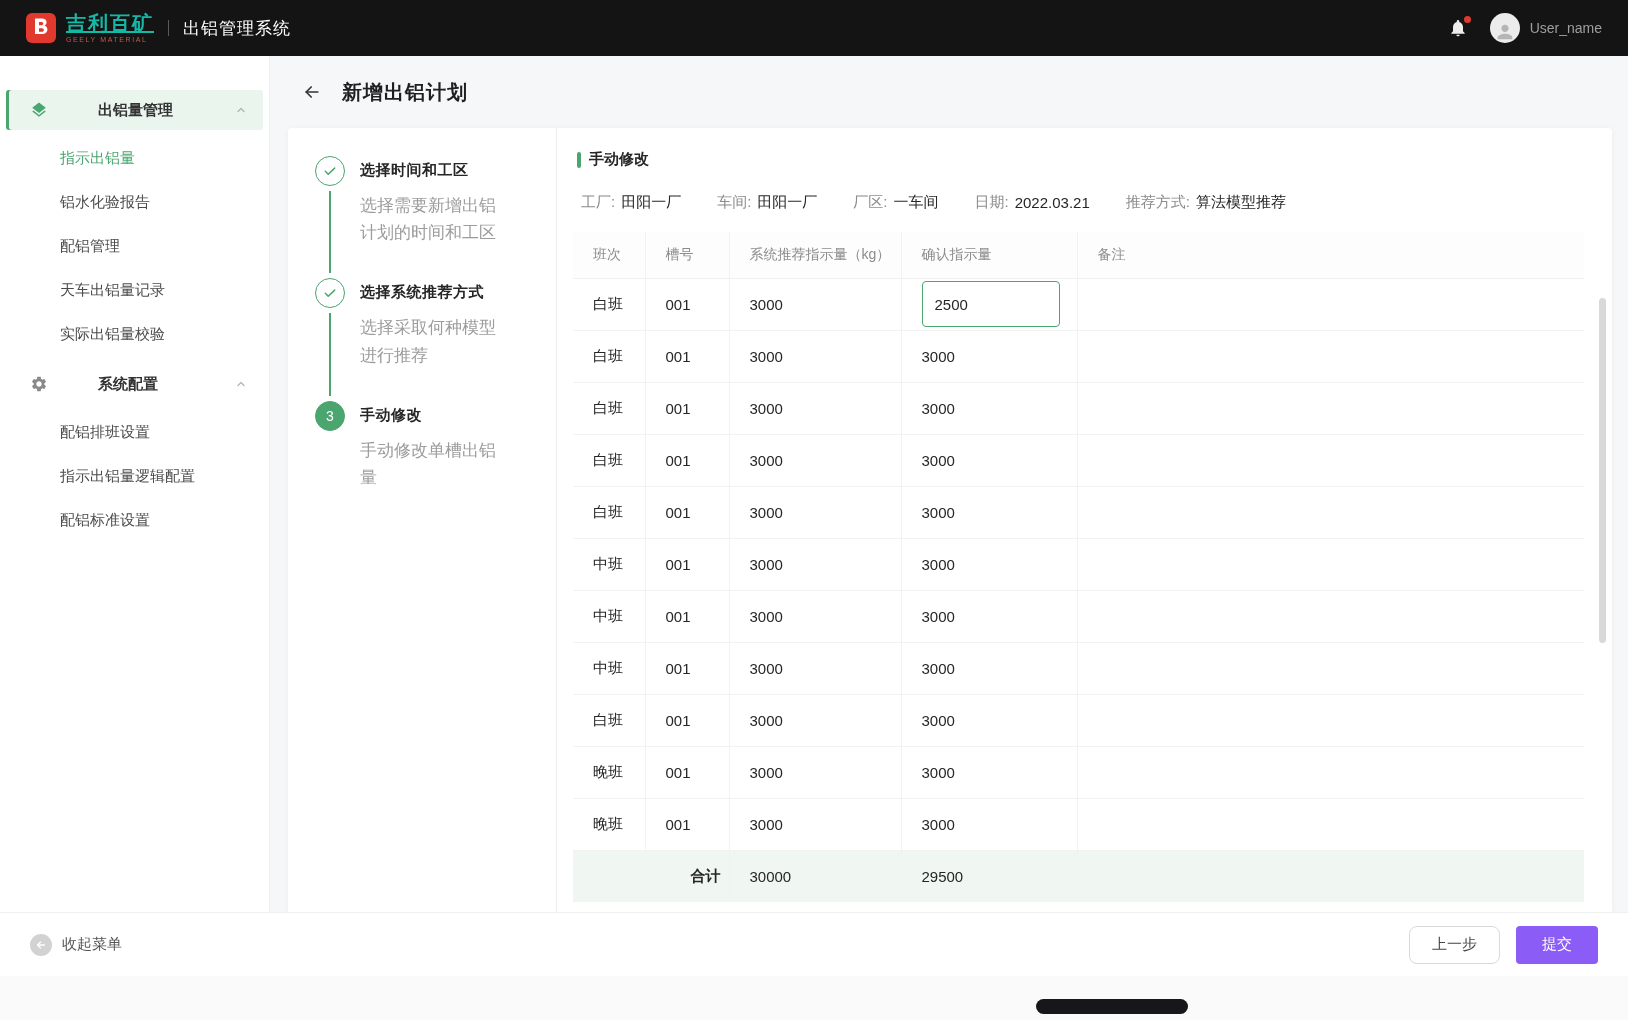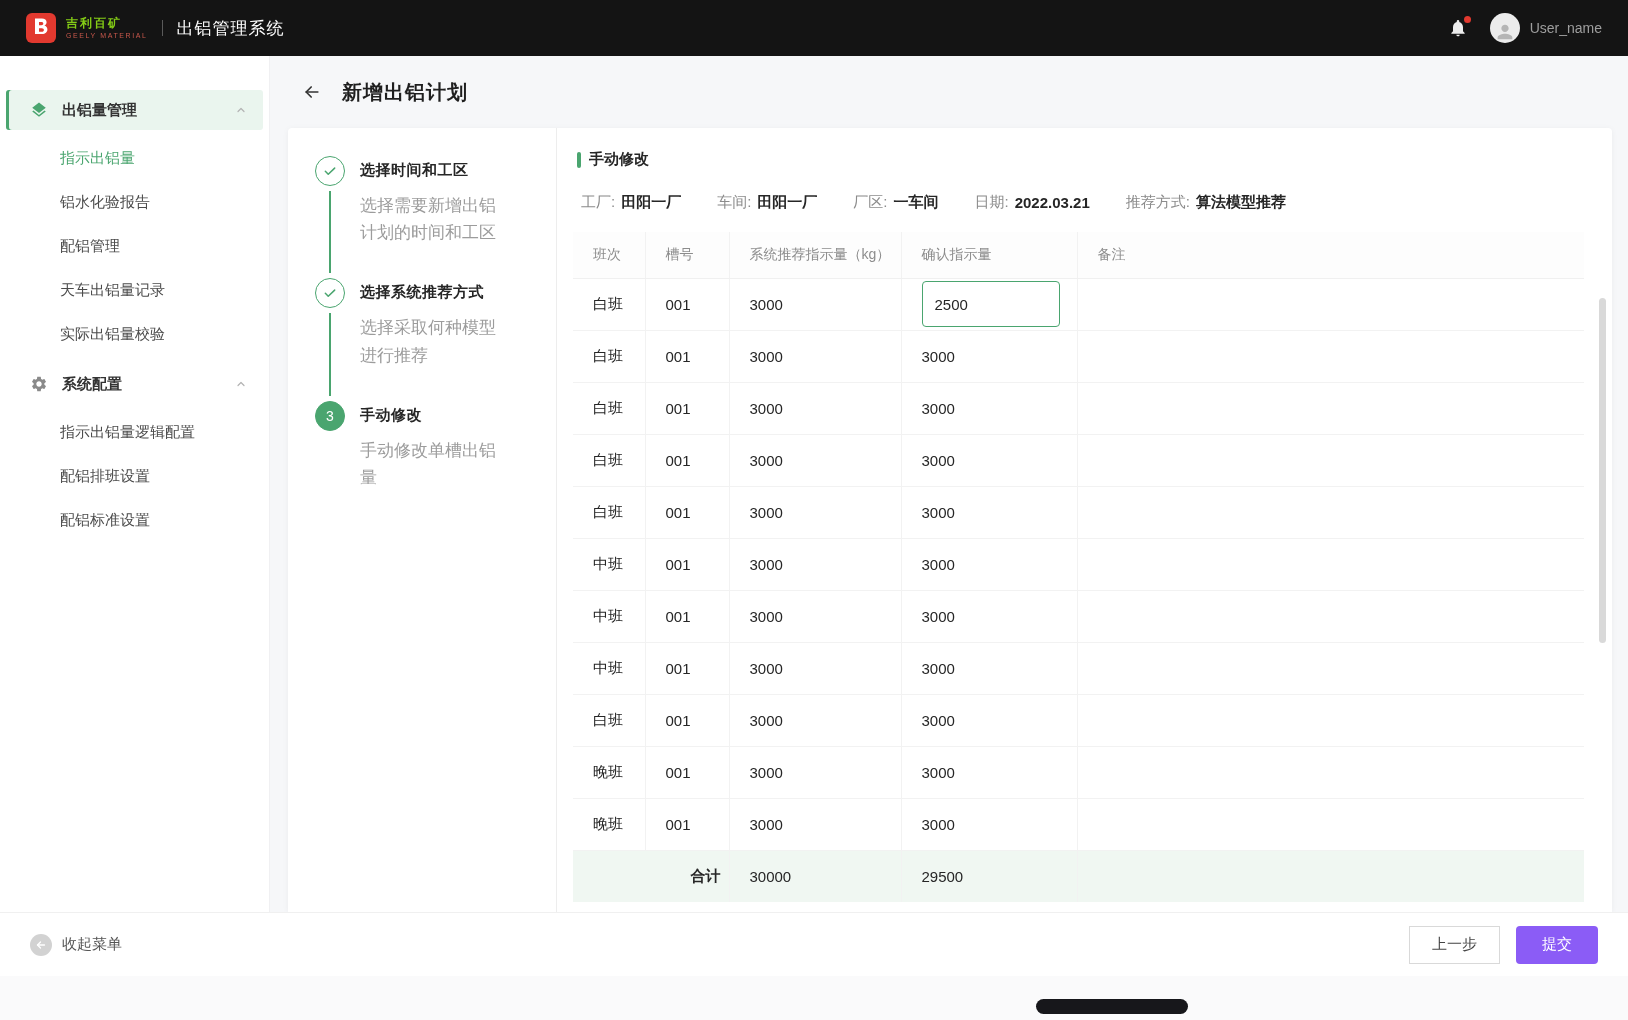--- a/index.html
+++ b/index.html
@@ -6,37 +6,37 @@
   * { margin:0; padding:0; box-sizing:border-box; }
   html,body { width:1628px; height:1020px; overflow:hidden; }
   body { position:relative; font-family:"Liberation Sans","DejaVu Sans",sans-serif; background:#fff; color:#262626; }
 
   
   .topbar { position:absolute; top:0; left:0; right:0; height:56px; background:#141414;
             display:flex; align-items:center; padding:0 26px; z-index:10; }
   .brand { display:flex; align-items:center; }
   .logo-box { width:30px; height:30px; flex-shrink:0; }
   .brand-text { margin-left:10px; line-height:1; }
-  .brand-name { color:#84cc16; font-size:12px; font-weight:bold; letter-spacing:2px; }
+  .brand-name { color:#14b8a6; font-size:20px; font-weight:bold; letter-spacing:2px;text-decoration:underline; }
   .brand-sub { color:#C9584C; font-size:7px; letter-spacing:1.6px; margin-top:3px; }
   .topbar-divider { width:1px; height:16px; background:rgba(255,255,255,.3); margin:0 14px; }
   .app-title { color:#fff; font-size:17px; letter-spacing:1px; }
   .spacer { flex:1; }
   .bell { position:relative; margin-right:22px; cursor:pointer; display:flex; }
   .bell-dot { position:absolute; top:-2px; right:-3px; width:7px; height:7px; background:#E2392F; border-radius:50%; }
   .avatar { width:30px; height:30px; border-radius:50%; background:#ECECEC; display:flex;
             align-items:flex-end; justify-content:center; overflow:hidden; cursor:pointer; }
   .username { color:#9E9E9E; font-size:14px; margin-left:10px; }
 
   
   .sidebar { position:absolute; top:56px; left:0; width:270px; bottom:108px; background:#fff;
              border-right:1px solid #F0F0F2; padding-top:34px; }
   .group-header { height:40px; display:flex; align-items:center; padding:0 16px 0 24px;
                   margin:0 6px 6px 6px; font-size:15px; color:#333; font-weight:bold; cursor:pointer;
-                  border-radius:3px; position:relative; }
+                  border-radius:3px; position:relative;gap:36px; }
   .group-header .g-icon { display:flex; margin-right:14px; }
   .group-header.active { background:#EAF5EE; box-shadow:inset 3px 0 0 #4AA56F; }
   .group-label { flex:1; }
   .chev { display:flex; }
   .menu-item { height:44px; display:flex; align-items:center; padding-left:60px;
                font-size:15px; color:#4B4B4B; cursor:pointer; }
   .menu-item.active { color:#4AA56F; }
   .menu-group + .menu-group { margin-top:8px; }
 
   
@@ -63,21 +63,21 @@
   .v-divider { width:1px; background:#EDEDED; }
 
   
   .right-col { flex:1; padding:22px 28px 0 16px; position:relative; display:flex; flex-direction:column; overflow:hidden; }
   .section-head { display:flex; align-items:center; gap:8px; margin-bottom:24px; padding-left:4px; }
   .green-bar { width:4px; height:16px; background:#4AA56F; border-radius:2px; }
   .section-title { font-size:15px; font-weight:bold; color:#262626; }
   .info-row { display:flex; gap:36px; margin:0 0 20px 8px; font-size:15px; align-items:center; }
   .info-item { display:flex; align-items:center; }
   .info-label { color:#8C8C8C; margin-right:6px; }
-  .info-value { color:#262626; font-weight:bold; }
+  .info-value { color:#262626; font-weight:normal; }
 
   
   .table-wrap { flex:1; overflow:hidden; }
   table { width:100%; border-collapse:collapse; table-layout:fixed; }
   th { height:46px; font-size:14px; font-weight:normal; color:#8C8C8C; text-align:left;
        padding-left:20px; background:#FDFDFD; border-bottom:1px solid #F0F0F0; border-right:1px solid #F2F2F2; }
   th:last-child { border-right:none; }
   td { height:52px; font-size:15px; color:#262626; padding-left:20px;
        border-bottom:1px solid #F2F2F2; border-right:1px solid #F2F2F2; }
   td:last-child { border-right:none; }
@@ -88,21 +88,21 @@
   .total-label { text-align:right; padding-right:8px; font-weight:bold; }
   .scrollbar-thumb { position:absolute; right:6px; top:170px; width:7px; height:345px;
                      border-radius:4px; background:#D9D9D9; cursor:pointer; }
 
   
   .bottom-bar { position:absolute; left:0; right:0; top:912px; height:64px; background:#fff;
                 border-top:1px solid #F0F0F0; display:flex; align-items:center; padding:0 30px; z-index:11; }
   .collapse { display:flex; align-items:center; gap:10px; font-size:15px; color:#555; cursor:pointer; }
   .collapse-icon { width:22px; height:22px; border-radius:50%; background:#D2D2D2;
                    display:flex; align-items:center; justify-content:center; }
-  .btn-default { height:38px; padding:0 22px; background:#fff; border:1px solid #D9D9D9; border-radius:0;
+  .btn-default { height:38px; padding:0 22px; background:#fff; border:1px solid #D9D9D9; border-radius:8px;
                  font-size:15px; color:#444; cursor:pointer; font-family:inherit; }
   .btn-primary { height:38px; padding:0 26px; background:#8b5cf6; border:none; border-radius:4px;
                  font-size:15px; color:#fff; cursor:pointer; margin-left:16px; font-family:inherit; }
 
   .bottom-strip { position:absolute; left:0; right:0; top:976px; bottom:0; background:#FAFAFB; }
   .home-pill { position:absolute; left:1036px; top:999px; width:152px; height:15px;
                border-radius:8px; background:#17171B; }
 </style>
 </head>
 <body>
@@ -187,25 +187,25 @@
       <span class="group-label">系统配置</span>
       <span class="chev">
         <svg width="12" height="12" viewBox="0 0 24 24" fill="none" stroke="#B3B3B3" stroke-width="2.4" stroke-linecap="round" stroke-linejoin="round">
             <path d="M6 15l6-6 6 6"></path>
           </svg>
       </span>
     </div>
     <div>
 
         <div class="menu-item">
+          <span>配铝排班设置</span>
+        </div>
+
+        <div class="menu-item">
           <span>指示出铝量逻辑配置</span>
-        </div>
-
-        <div class="menu-item">
-          <span>配铝排班设置</span>
         </div>
 
         <div class="menu-item">
           <span>配铝标准设置</span>
         </div>
       </div>
   </div>
 </aside>
 
 <main class="content">

